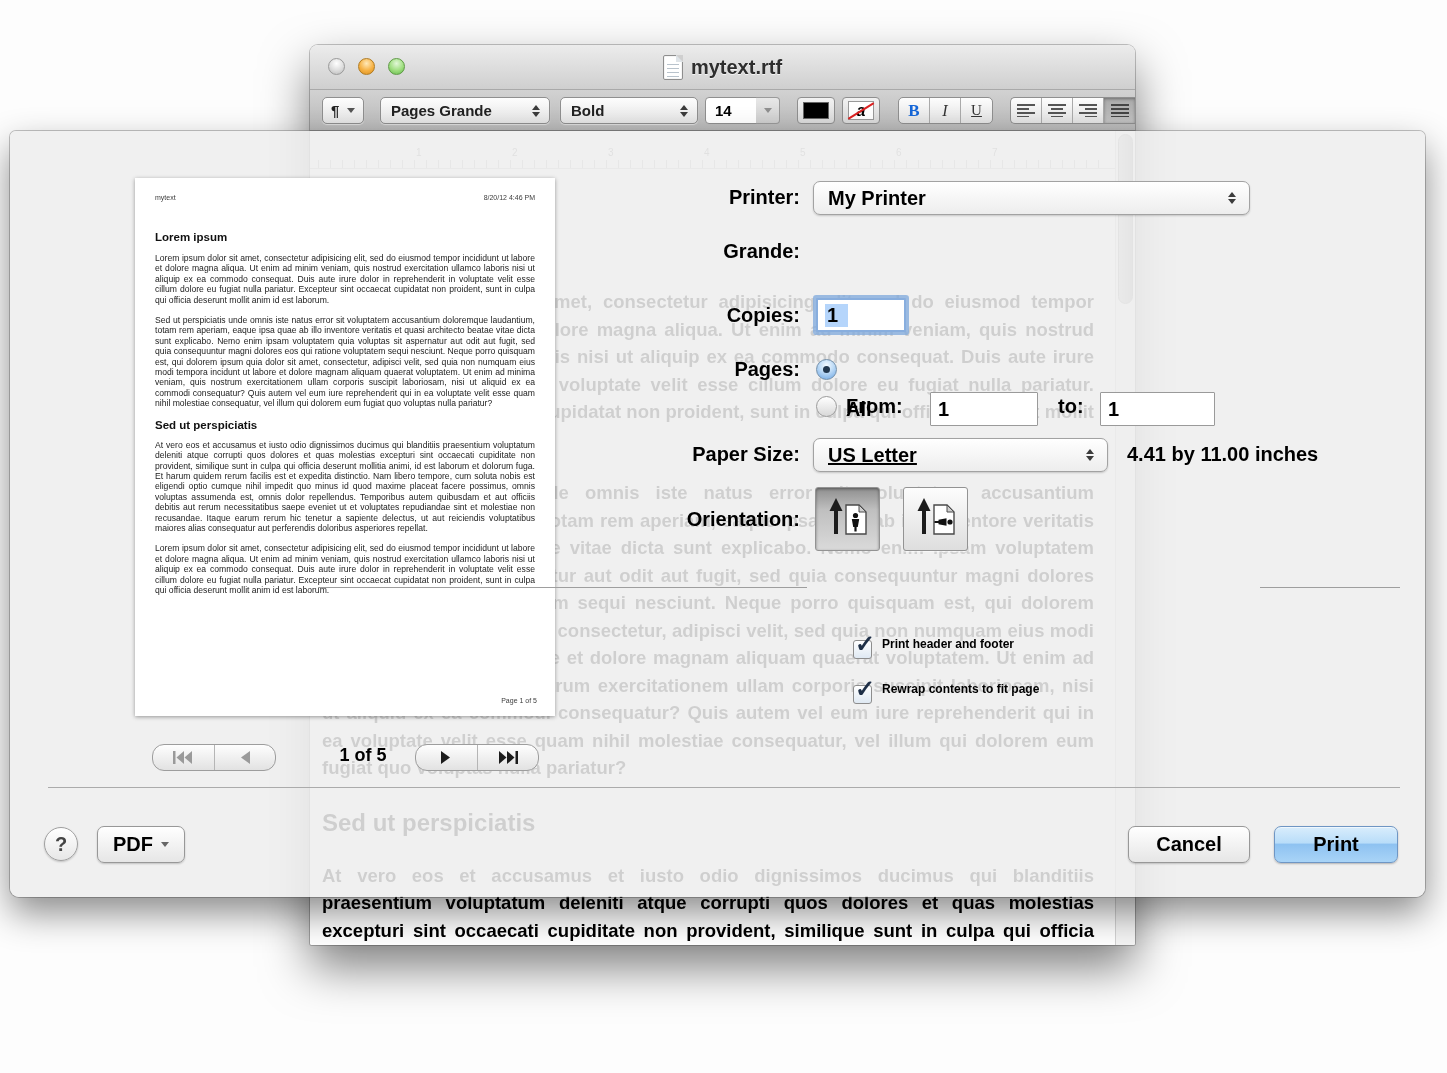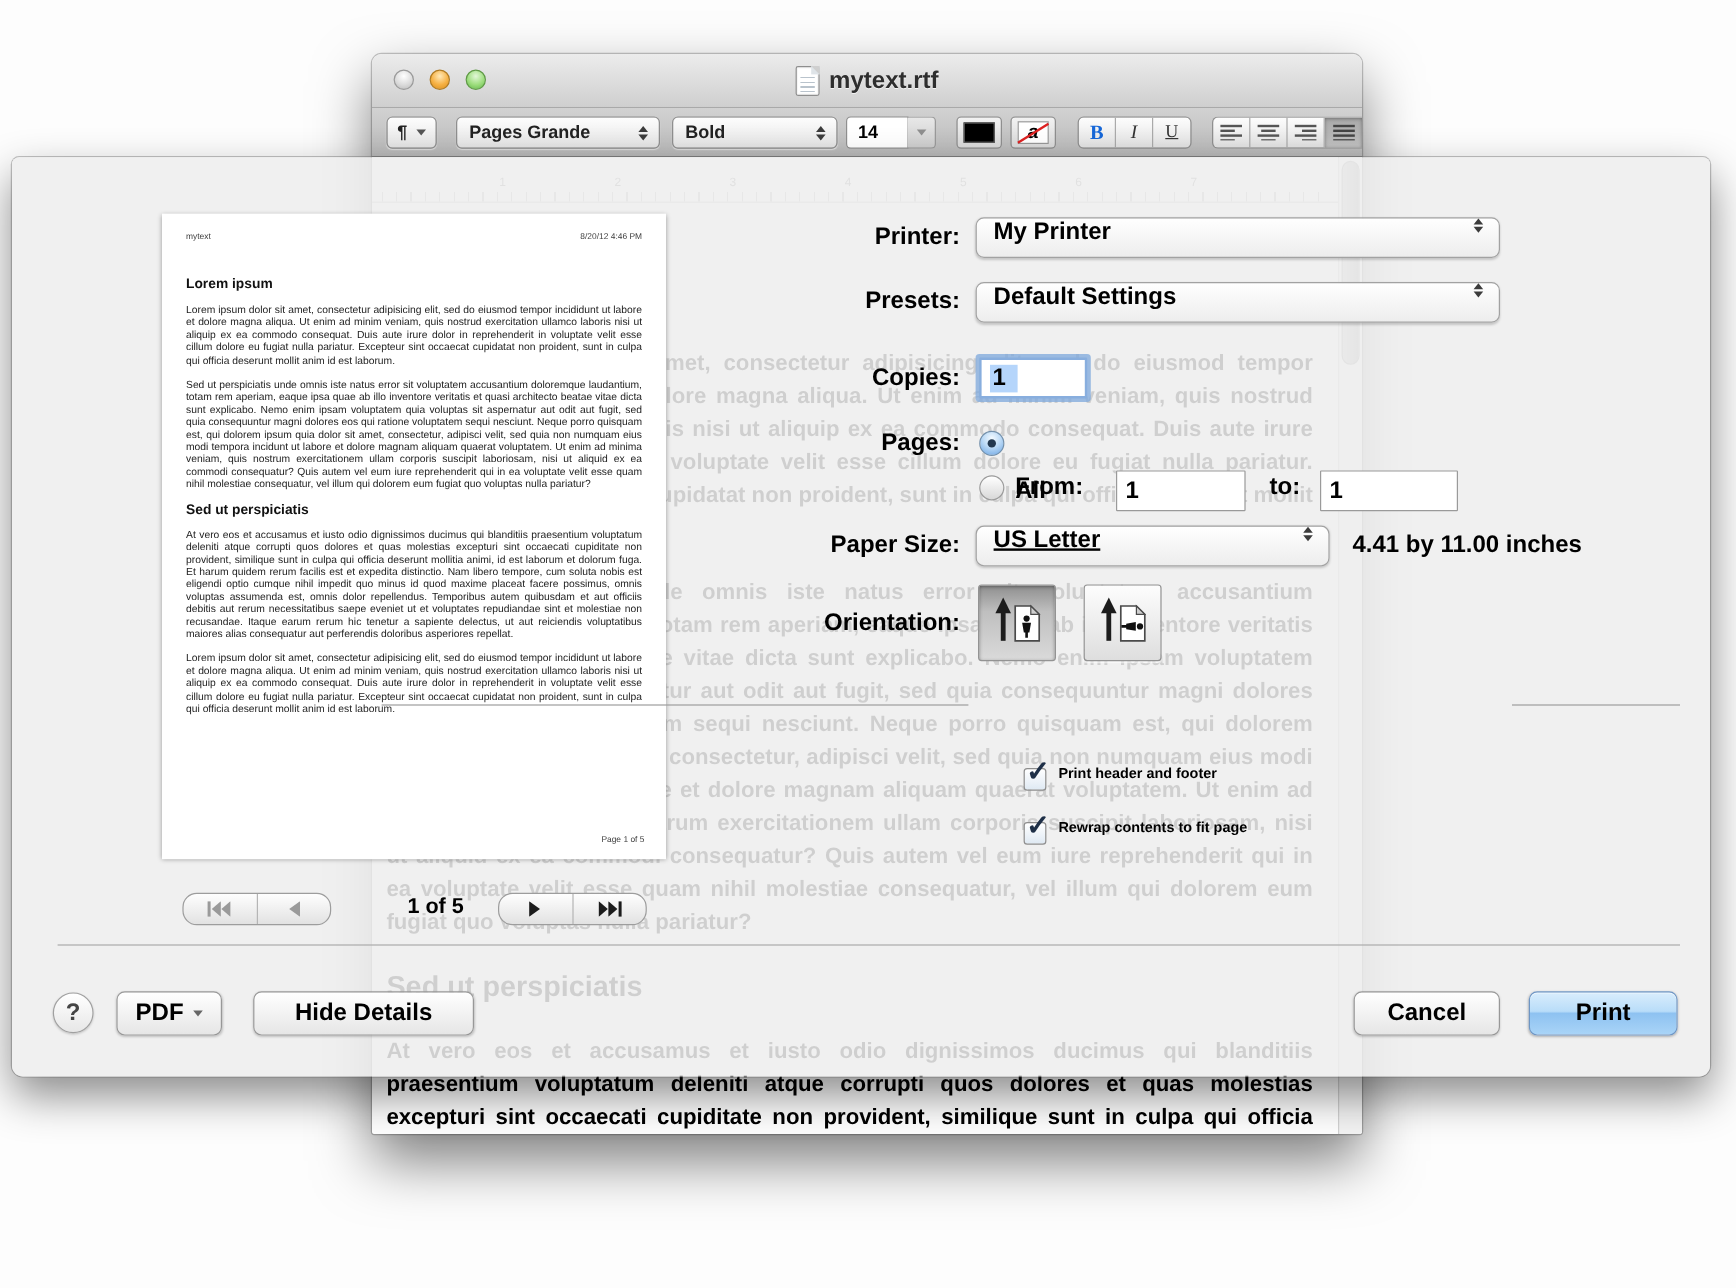--- a/index.html
+++ b/index.html
@@ -94,21 +94,21 @@
 
   .navseg { position:absolute; top:613px; height:27px; width:124px; display:flex; border:1px solid #9d9d9d; border-radius:12px;
             background:linear-gradient(#fefefe,#e2e2e2); overflow:hidden; }
   .navseg .half { flex:1; display:flex; align-items:center; justify-content:center; }
   .navseg .half + .half { border-left:1px solid #b5b5b5; }
   .pager { position:absolute; top:614px; left:293px; width:120px; text-align:center; font-size:18px; font-weight:bold; color:#000; }
 
   .rowlabel { position:absolute; width:250px; text-align:right; font-size:20px; font-weight:bold; color:#000; left:540px; }
   .popup { position:absolute; height:34px; border:1px solid #a2a2a2; border-radius:7px;
            background:linear-gradient(#ffffff,#ededed); box-shadow:0 1px 2px rgba(0,0,0,.18);
-           display:flex; align-items:flex-start; padding:0 14px; font-size:20px; font-weight:bold; color:#000; }
+           display:flex; align-items:center; padding:0 14px; font-size:20px; font-weight:bold; color:#000; }
   .popup .stepper { position:absolute; right:13px; }
   .field { position:absolute; height:34px; border:1px solid #9a9a9a; background:#fff; font-size:20px; font-weight:bold;
            display:flex; align-items:center; padding-left:7px; border-radius:1px; }
   .field.focused { border:2px solid #88aede; box-shadow:0 0 0 3px rgba(126,168,220,.75); }
   .selhl { background:#b5d5fb; padding:0 10px 0 2px; }
   .radio { position:absolute; width:21px; height:21px; border-radius:50%; }
   .radio.on { background:radial-gradient(circle at 50% 28%, #f3faff, #bcdaf6 45%, #8ab9ea 78%, #7aa9dd);
               border:1px solid #7390ab; }
   .radio.on::after { content:""; position:absolute; left:6px; top:6px; width:7px; height:7px; border-radius:50%; background:#23384f; }
   .radio.off { background:linear-gradient(#ffffff,#d8d8d8); border:1px solid #9b9b9b; }
@@ -287,28 +287,21 @@
 
     <div class="rowlabel" style="top:55px;">Printer:</div>
     <div class="popup" style="left:803px; top:50px; width:437px;">
       <span>My Printer</span>
       <span class="stepper">
           <i class="u"></i>
           <i class="d"></i>
         </span>
     </div>
 
-    <div class="rowlabel" style="top:109px;">Presets:</div>
-    <div class="popup" style="left:803px; top:104px; width:437px;">
-      <span>Default Settings</span>
-      <span class="stepper">
-          <i class="u"></i>
-          <i class="d"></i>
-        </span>
-    </div>
+    <div class="rowlabel" style="top:109px;">Grande:</div>
 
     <div class="rowlabel" style="top:173px;">Copies:</div>
     <div class="field focused" style="left:806px; top:167px; width:90px;">
       <span class="selhl">1</span>
     </div>
 
     <div class="rowlabel" style="top:227px;">Pages:</div>
     <span class="radio on" style="left:806px; top:228px;"></span>
     <span class="ctrl-text" style="left:836px; top:227px;margin-top:40px;">All</span>
     <span class="radio off" style="left:806px; top:265px;"></span>
@@ -373,23 +366,20 @@
 
     <div class="sep"></div>
 
     <div class="help">
       <span>?</span>
     </div>
     <div class="btn" style="left:87px; width:88px; gap:8px;">
       <span>PDF</span>
       <span class="tri-dn" style="border-top-color:#666;"></span>
     </div>
-    <div class="btn" style="left:201px; width:184px;">
-      <span>Hide Details</span>
-    </div>
     <div class="btn" style="left:1118px; width:122px;">
       <span>Cancel</span>
     </div>
     <div class="btn blue" style="left:1264px; width:124px;">
       <span>Print</span>
     </div>
   </div>
 
 </div>
 

